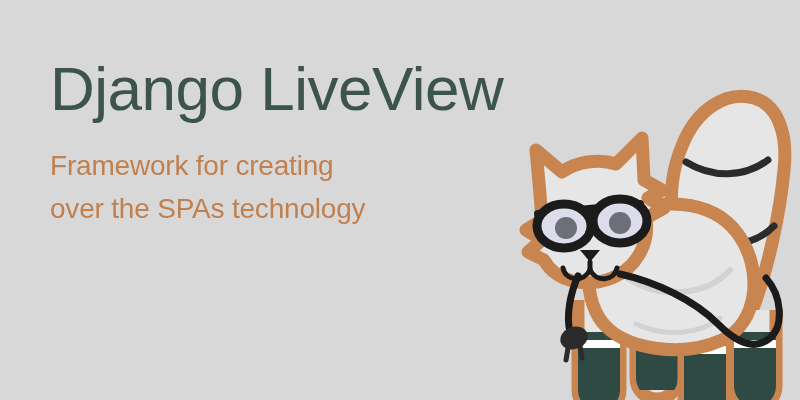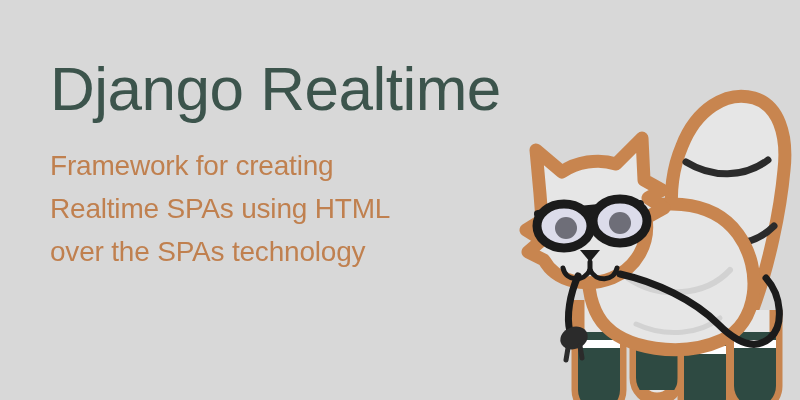--- a/index.html
+++ b/index.html
@@ -58,24 +58,23 @@
     width: 290px;
     height: 368px;
   }
 </style>
 </head>
 <body>
 
 <div id="banner">
 
   <div id="text-block">
-    <h1 id="title">Django Realtime</h1>
+    <h1 id="title">Django LiveView</h1>
     <p id="subtitle">
       <span class="sub-line">Framework for creating</span>
-      <span class="sub-line">Realtime SPAs using HTML</span>
       <span class="sub-line">over the SPAs technology</span>
     </p>
   </div>
 
   <svg id="mascot" viewBox="0 0 290 368" xmlns="http://www.w3.org/2000/svg">
 
     <g>
       <path d="M 196 232
                C 150 214, 148 150, 166 108
                C 180 72, 210 52, 238 60

